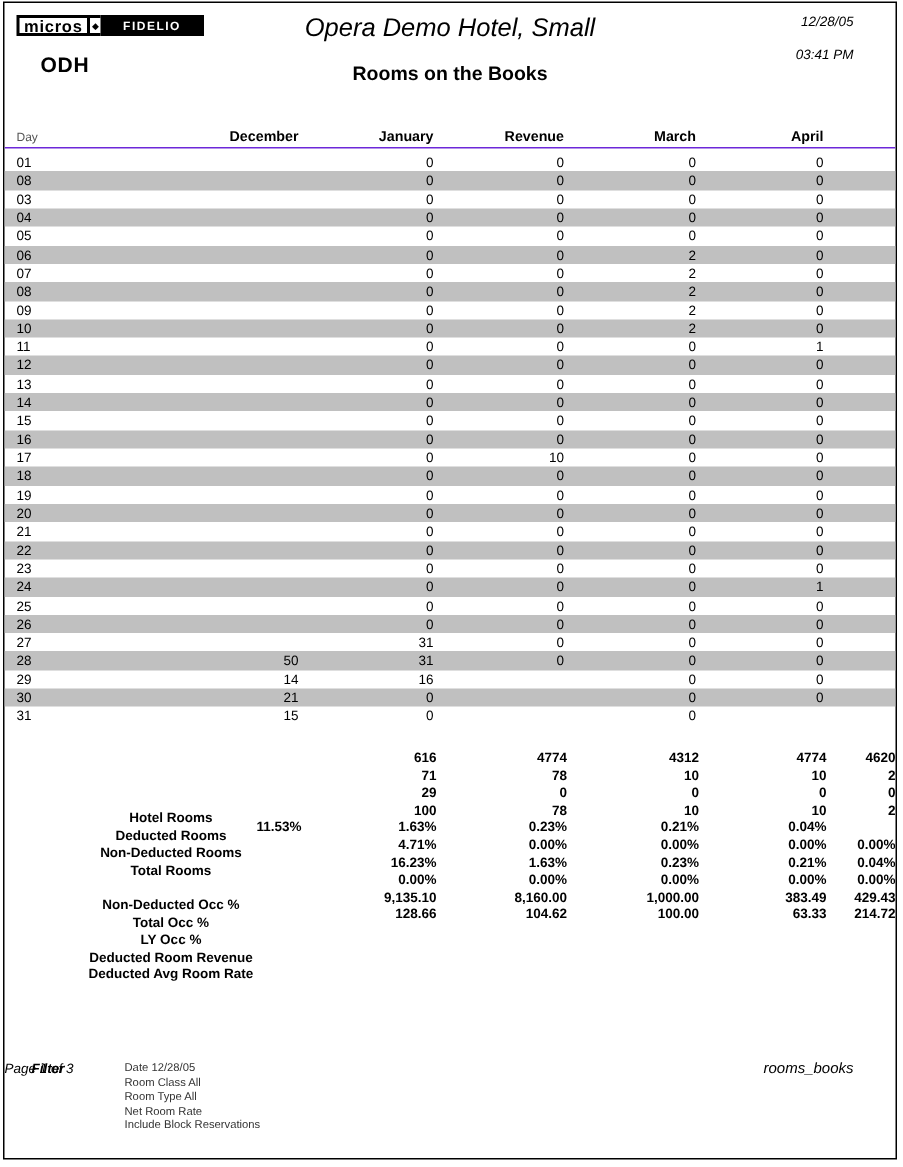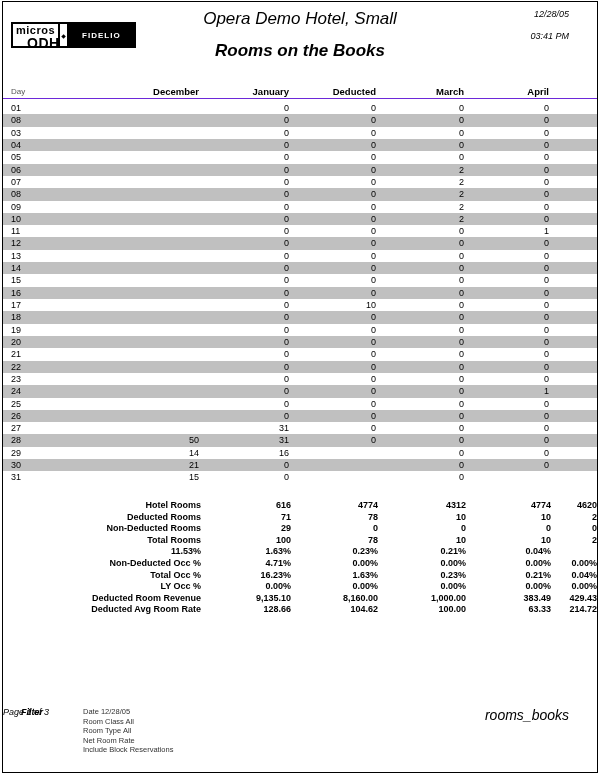--- a/index.html
+++ b/index.html
@@ -1,51 +1,51 @@
 <!DOCTYPE html>
 <html><head>
 <meta charset="utf-8">
 <style>
   * { margin:0; padding:0; box-sizing:border-box; }
   html,body { width:602px; height:778px; background:#fff; font-family:"Liberation Sans", sans-serif; color:#000; }
   .page { position:absolute; left:2px; top:1px; width:596px; height:772px; border:1px solid #000; background:#fff; overflow:hidden; }
 
   
-  .logo { position:absolute; left:8px; top:8px; display:flex; align-items:stretch; height:26px;margin-top:12px; }
+  .logo { position:absolute; left:8px; top:8px; display:flex; align-items:stretch; height:14px; }
   .logo-micros { border:2px solid #000; background:#fff; font-weight:bold; font-size:11px; line-height:13px; padding:0 3px; letter-spacing:0.5px; }
   .logo-diamond { width:7px; background:#fff; border-top:2px solid #000; border-bottom:2px solid #000; display:flex; align-items:center; justify-content:center; font-size:6px; }
   .logo-fidelio { background:#000; color:#fff; font-weight:bold; font-size:8px; letter-spacing:1px; display:flex; align-items:center; padding:0 15px; }
   .prop-code { position:absolute; left:24px; top:33px; font-size:14px; font-weight:bold; letter-spacing:0.5px; }
   .hotel-name { position:absolute; left:0; top:7px; width:100%; text-align:center; font-size:17px; font-style:italic; }
-  .report-title { position:absolute; left:0; top:39px; width:100%; text-align:center; font-size:17px; font-style:italic; font-weight:bold; }
+  .report-title { position:absolute; left:0; top:39px; width:100%; text-align:center; font-size:13px; font-weight:bold; }
   .rpt-date { position:absolute; right:28px; top:7px; font-size:9px; font-style:italic; }
   .rpt-time { position:absolute; right:28px; top:29px; font-size:9px; font-style:italic; }
 
   
   .hdr-row, .row { display:grid; grid-template-columns:44px 146px 90px 87px 88px 85px 1fr; padding-left:6px; }
   .hdr-row { position:absolute; left:0; top:84px; width:594px; height:13px; border-bottom:1px solid #6d28d9; }
   .hdr-row .day-h { font-size:8px; color:#555; text-align:left; padding-left:2px; line-height:12px; }
   .hdr-row .month { font-size:9.5px; font-weight:bold; text-align:right; line-height:12px; }
   .day-rows { position:absolute; left:0; top:100px; width:594px; }
   .row { height:12.32px; line-height:12.32px; font-size:9px; }
   .row.stripe { background:#c0c0c0; }
   .cell.day { text-align:left; padding-left:2px; }
   .cell.num { text-align:right; }
 
   
   .summary { position:absolute; left:0; top:498px; width:594px; }
   .sum-row { display:grid; grid-template-columns:192px 90px 87px 88px 85px 1fr; padding-left:6px; height:11.6px; line-height:11.6px; font-size:9px; font-weight:bold; }
-  .sum-row .label { text-align:right; padding-left:18px; }
+  .sum-row .label { text-align:center; padding-left:18px;margin-top:40px; }
 
   
   .footer { position:absolute; left:0; top:703px; width:594px; }
   .filter-label { position:absolute; left:18px; top:2px; font-size:9px; font-weight:bold; font-style:italic; }
   .filter-lines { position:absolute; left:80px; top:2px; font-size:7.5px; line-height:9.6px; color:#333; }
   .page-info { position:absolute; left:0; top:2px; width:100%; text-align:left; font-size:9px; font-style:italic; }
-  .report-file { position:absolute; right:28px; top:2px; font-size:14px; font-style:italic; }
+  .report-file { position:absolute; right:28px; top:2px; font-size:10px; font-style:italic; }
 </style>
 </head>
 <body>
 
 <div class="page">
 
   <div class="logo">
     <span class="logo-micros">micros</span>
     <span class="logo-diamond">◆</span>
     <span class="logo-fidelio">FIDELIO</span>
@@ -54,21 +54,21 @@
   <div class="hotel-name">Opera Demo Hotel, Small</div>
   <div class="report-title">Rooms on the Books</div>
   <div class="rpt-date">12/28/05</div>
   <div class="rpt-time">03:41 PM</div>
 
   <div class="hdr-row">
     <div class="day-h">Day</div>
 
   <div class="month">December</div>
       <div class="month">January</div>
-      <div class="month">Deducted</div>
+      <div class="month">Revenue</div>
       <div class="month">March</div>
       <div class="month">April</div>
       <div class="month"></div>
     </div>
 
   <div class="day-rows">
 
   <div class="row">
         <div class="cell day">01</div>
         <div class="cell num"></div>

